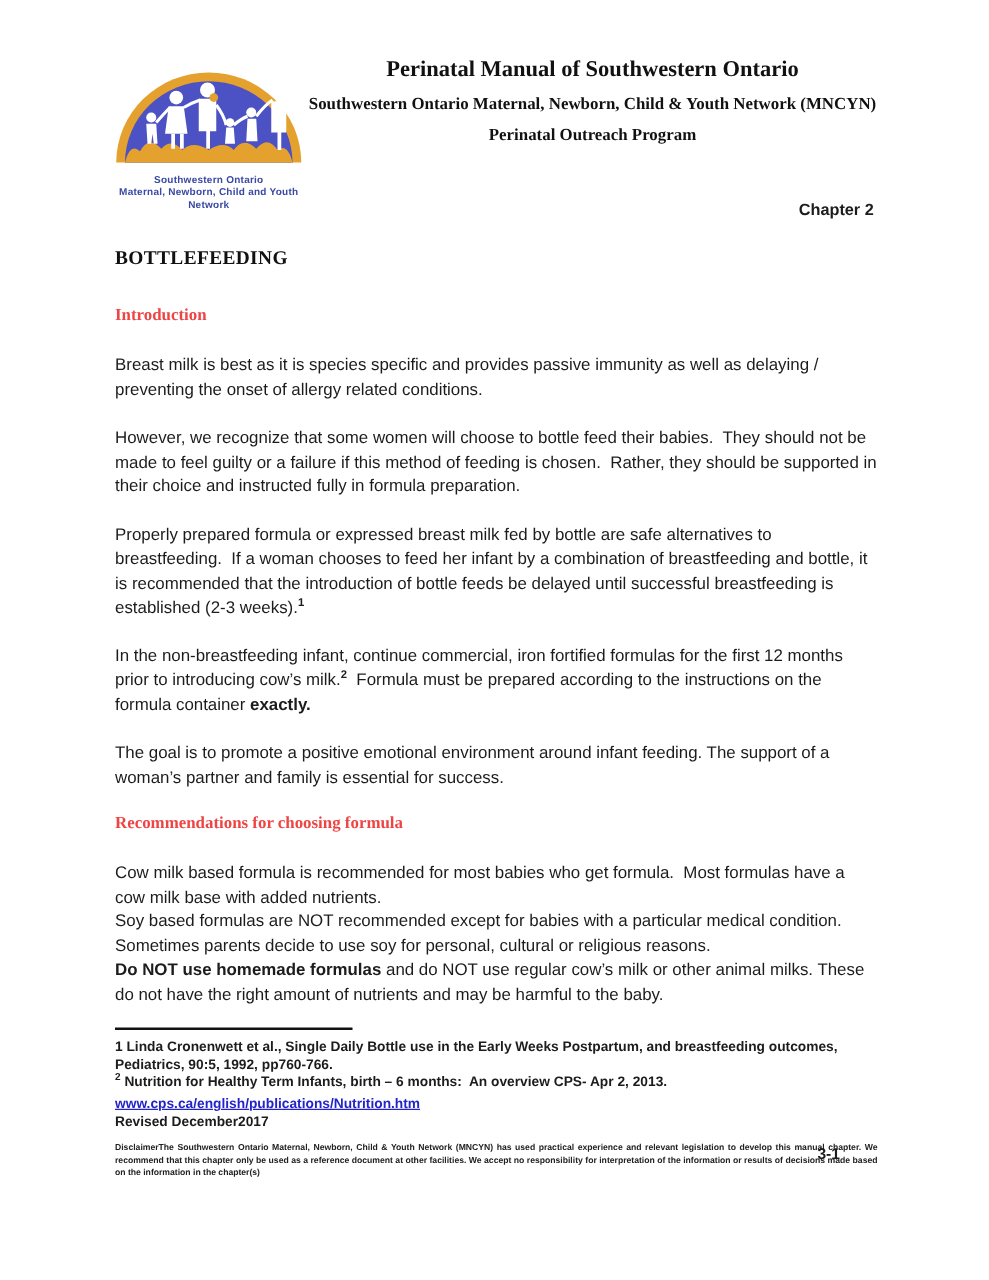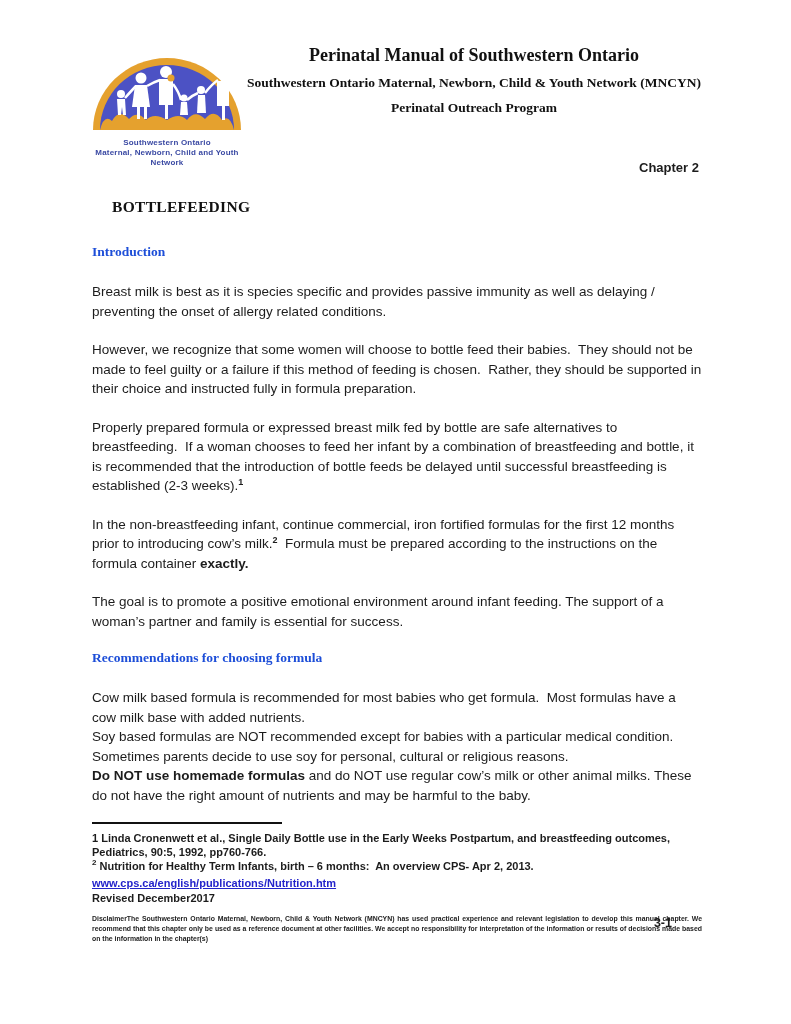--- a/index.html
+++ b/index.html
@@ -58,28 +58,27 @@
     left: 92px;
     width: 610px;
   }
   .h-chapter {
     font-family: "Liberation Serif", serif;
     font-weight: bold;
     font-size: 15.5px;
     letter-spacing: 0.3px;
     margin-bottom: 28px;
     color: #111;
-    margin-left: 20px;
   }
   .h-section {
     font-family: "Liberation Serif", serif;
     font-weight: bold;
     font-size: 13.5px;
     margin-bottom: 22px;
-    color: #1d4ed8;
+    color: #ef4444;
   }
   .para {
     font-size: 13.5px;
     line-height: 19.5px;
     margin-bottom: 19px;
     white-space: pre-wrap;
   }
   .para .b { font-weight: bold; }
   sup.fnref {
     font-size: 9px;

